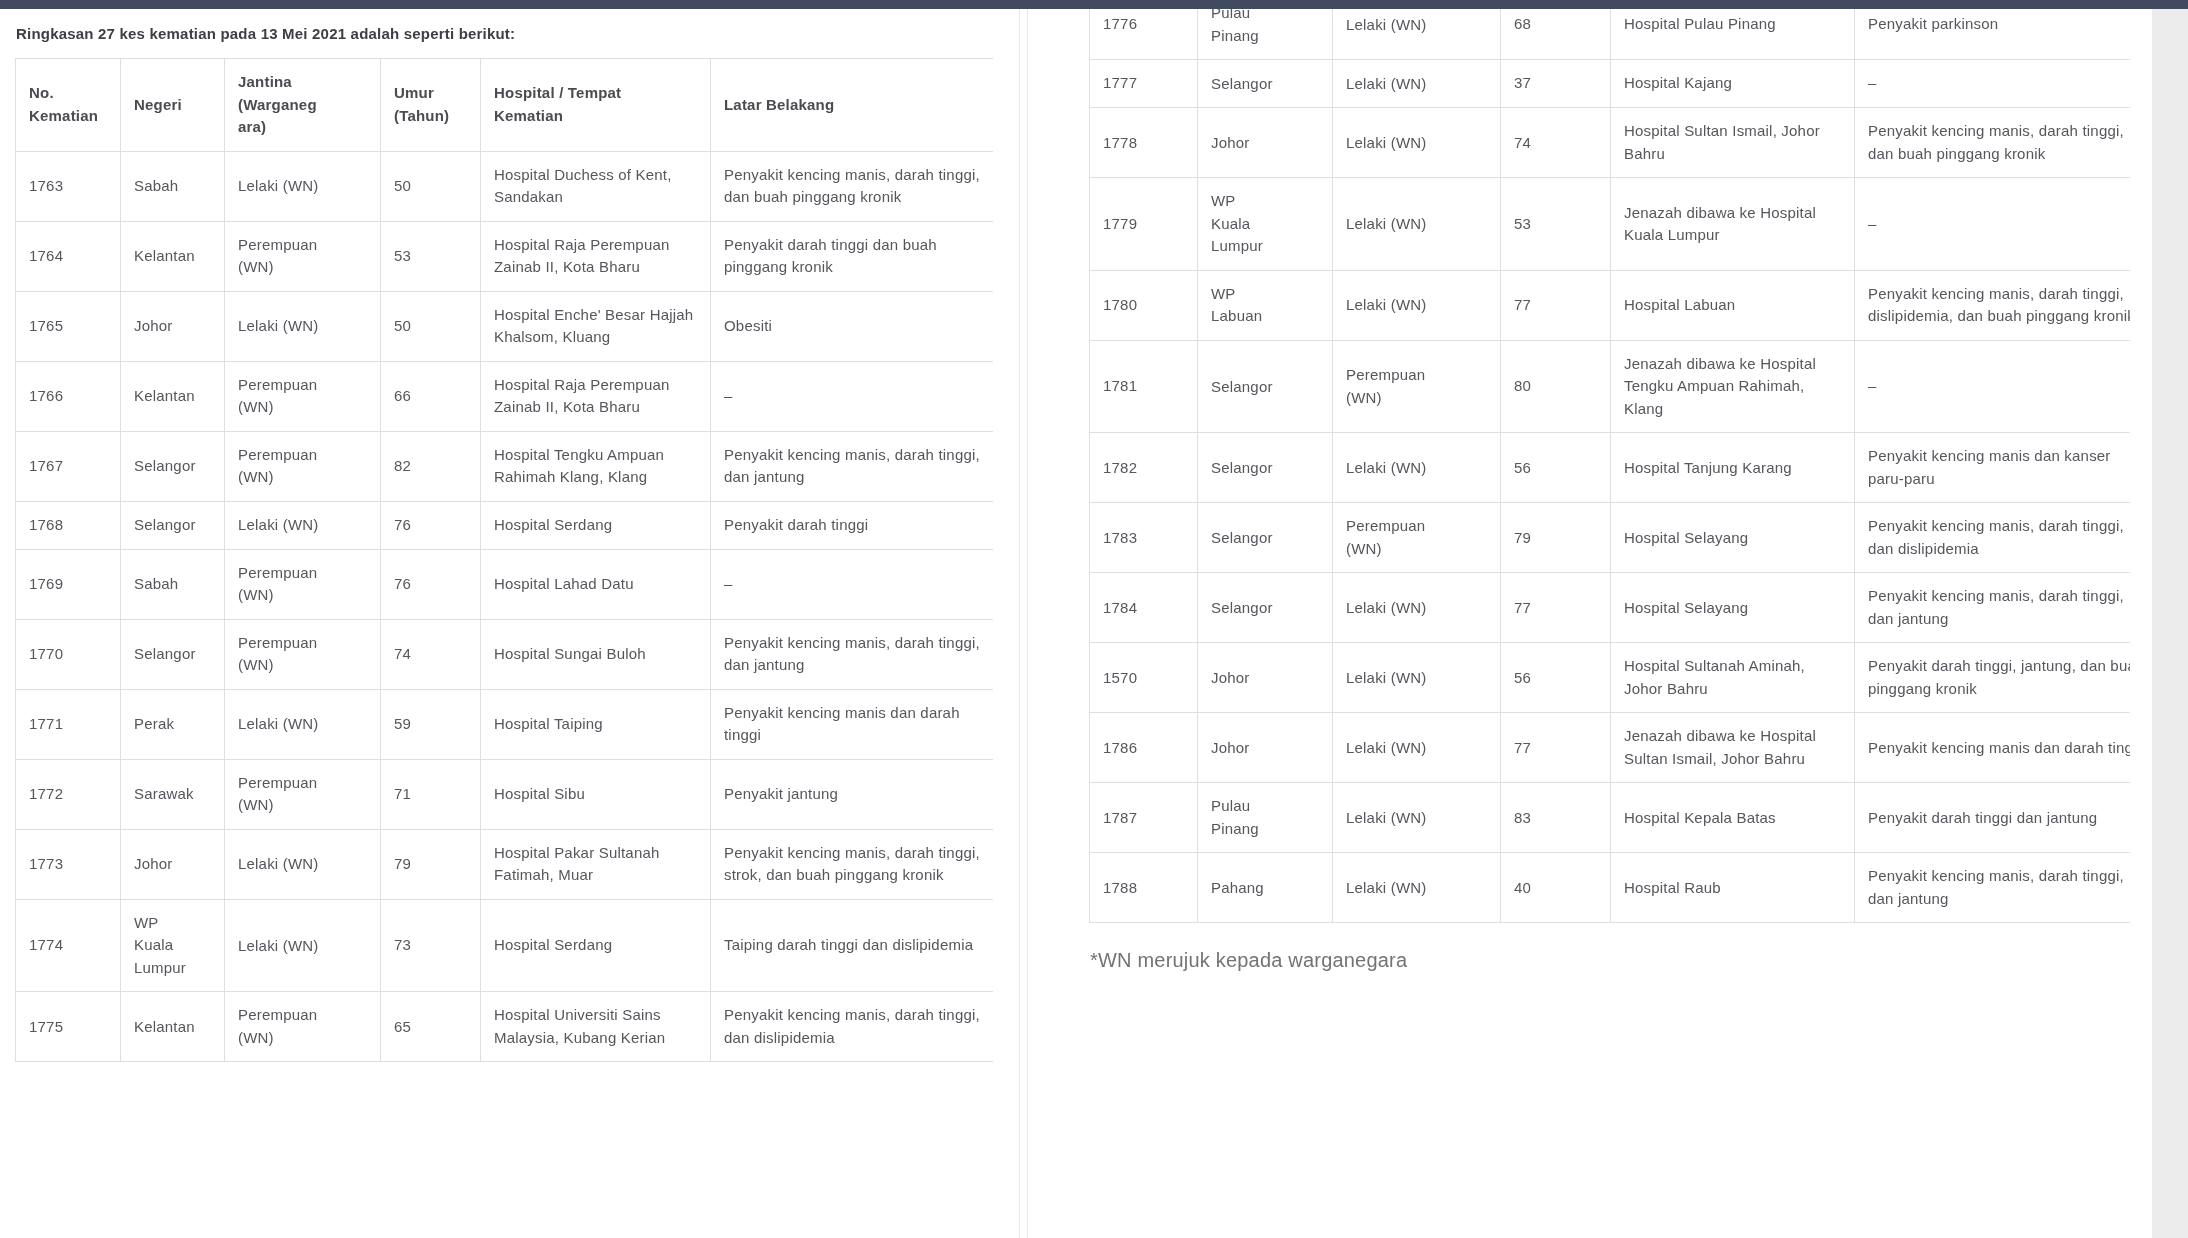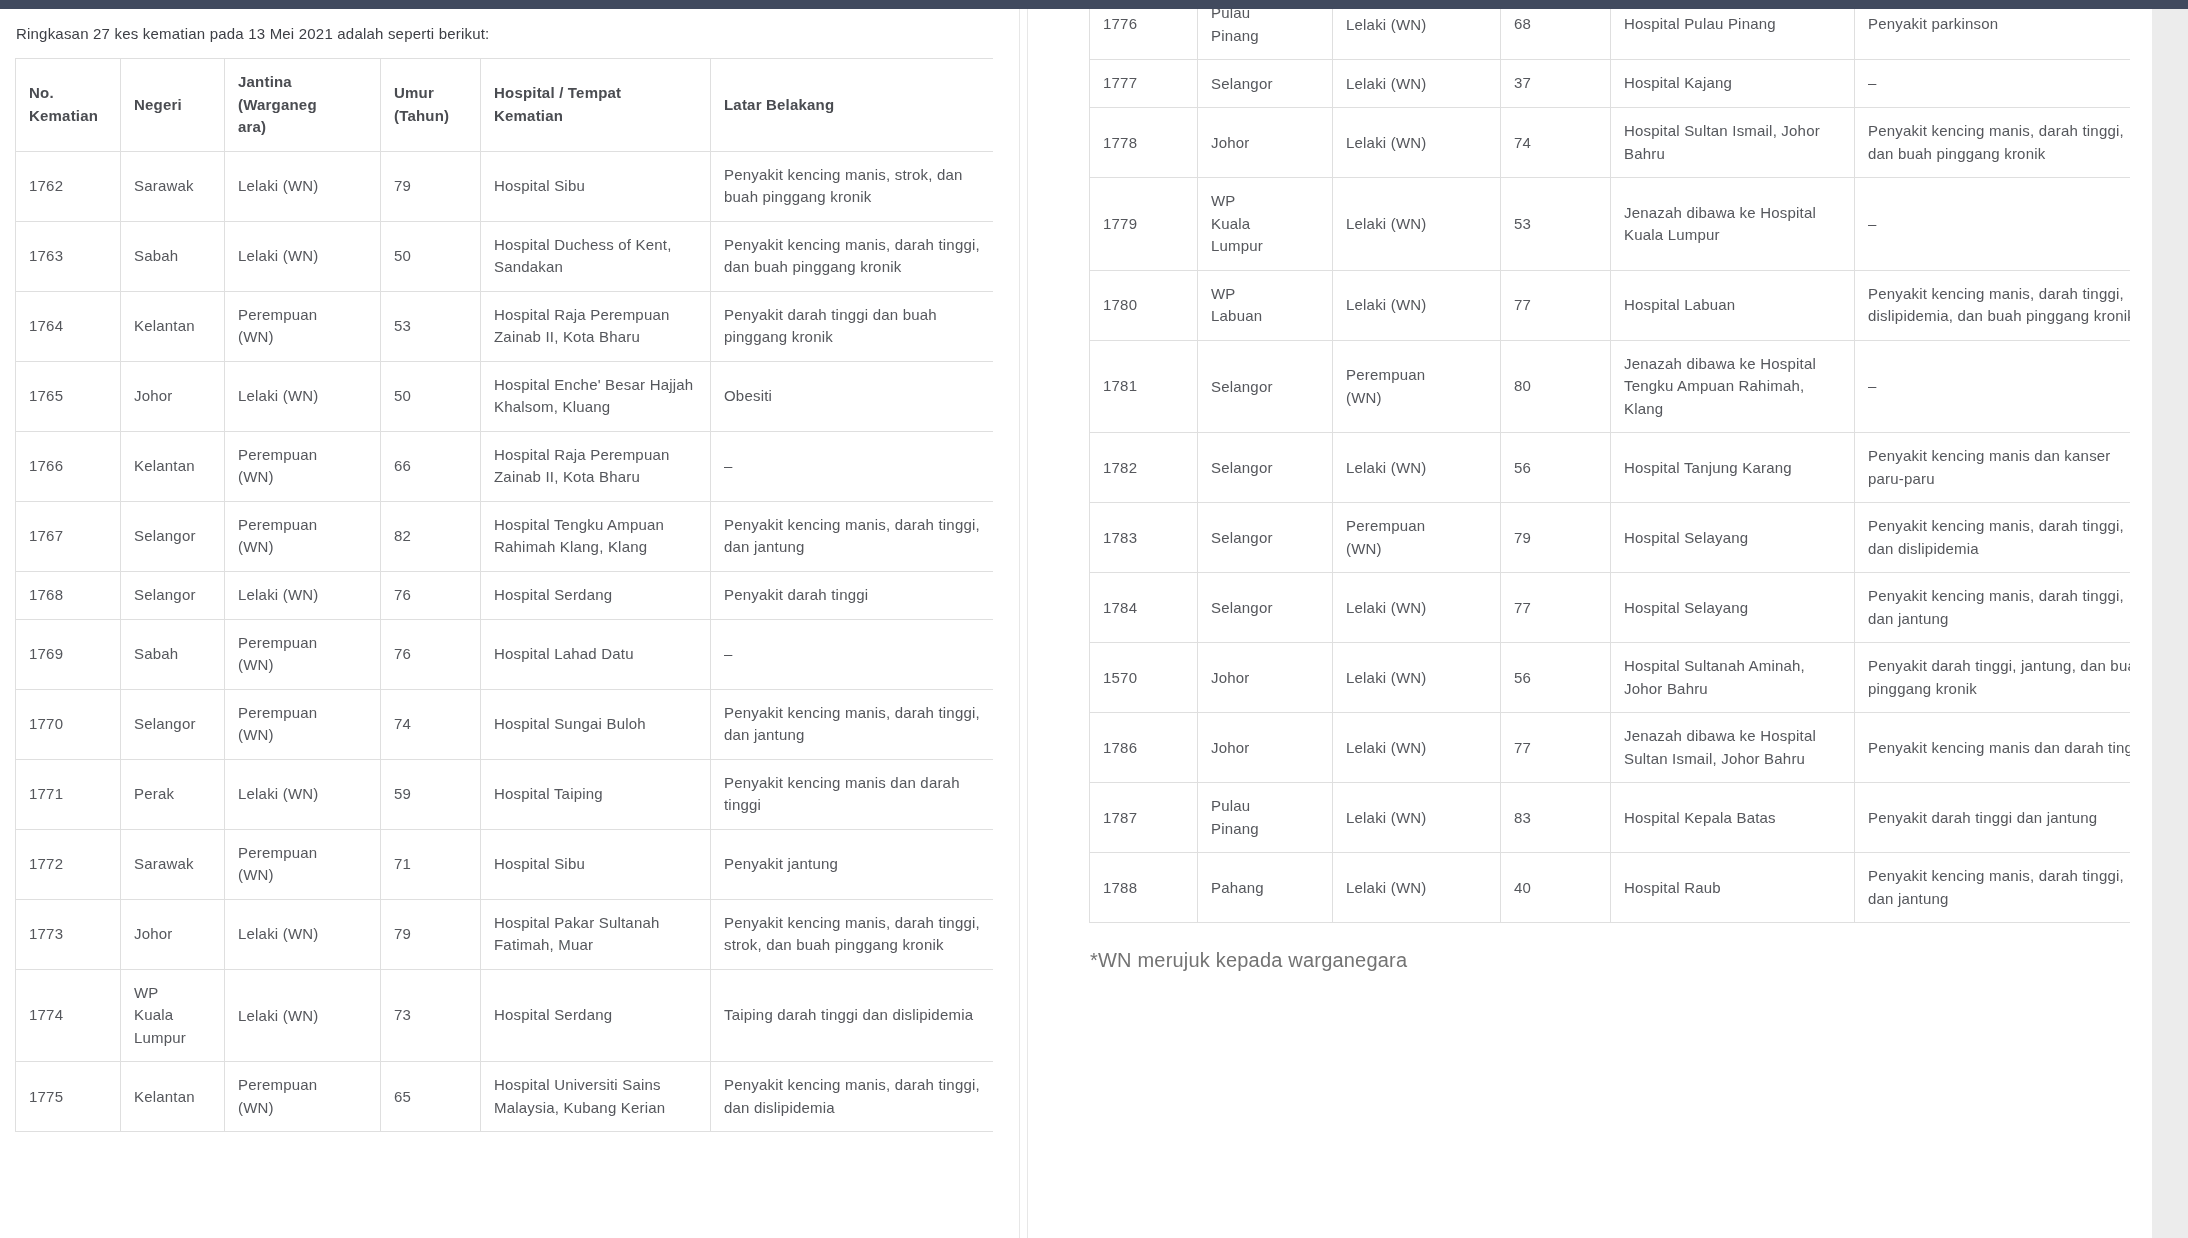--- a/index.html
+++ b/index.html
@@ -30,21 +30,21 @@
     border-left:1px solid #e7e7e7;border-right:1px solid #e7e7e7;
     background:#fff;
   }
   .col-left{
     position:absolute;left:15px;top:9px;width:978px;bottom:0;overflow:hidden;
   }
   .col-right{
     position:absolute;left:1057px;top:9px;width:1073px;bottom:0;overflow:hidden;padding-left:32px;
   }
   .intro{
-    font-size:15px;font-weight:400;color:#3d3f45;
+    font-size:15px;font-weight:700;color:#3d3f45;
     letter-spacing:0.2px;
     margin:16px 0 16px 1px;
   }
   table.deaths-table{
     border-collapse:collapse;table-layout:fixed;
     width:978px;
     background:#fff;
   }
   .col-right table.deaths-table{width:1073px;margin-top:-20px;}
   .deaths-table th,.deaths-table td{
@@ -93,28 +93,20 @@
         <th><span class="headwrap-sm">No. Kematian</span></th>
         <th><span>Negeri</span></th>
         <th><span class="headwrap-sm">Jantina (Warganegara)</span></th>
         <th><span class="headwrap-sm">Umur (Tahun)</span></th>
         <th><span class="headwrap">Hospital / Tempat Kematian</span></th>
         <th><span>Latar Belakang</span></th>
       </tr>
     </thead>
     <tbody>
         <tr>
-          <td>1762</td>
-          <td><span class="cellwrap-narrow">Sarawak</span></td>
-          <td><span class="cellwrap-mid">Lelaki (WN)</span></td>
-          <td>79</td>
-          <td>Hospital Sibu</td>
-          <td>Penyakit kencing manis, strok, dan buah pinggang kronik</td>
-        </tr>
-        <tr>
           <td>1763</td>
           <td><span class="cellwrap-narrow">Sabah</span></td>
           <td><span class="cellwrap-mid">Lelaki (WN)</span></td>
           <td>50</td>
           <td>Hospital Duchess of Kent, Sandakan</td>
           <td>Penyakit kencing manis, darah tinggi, dan buah pinggang kronik</td>
         </tr>
         <tr>
           <td>1764</td>
           <td><span class="cellwrap-narrow">Kelantan</span></td>

